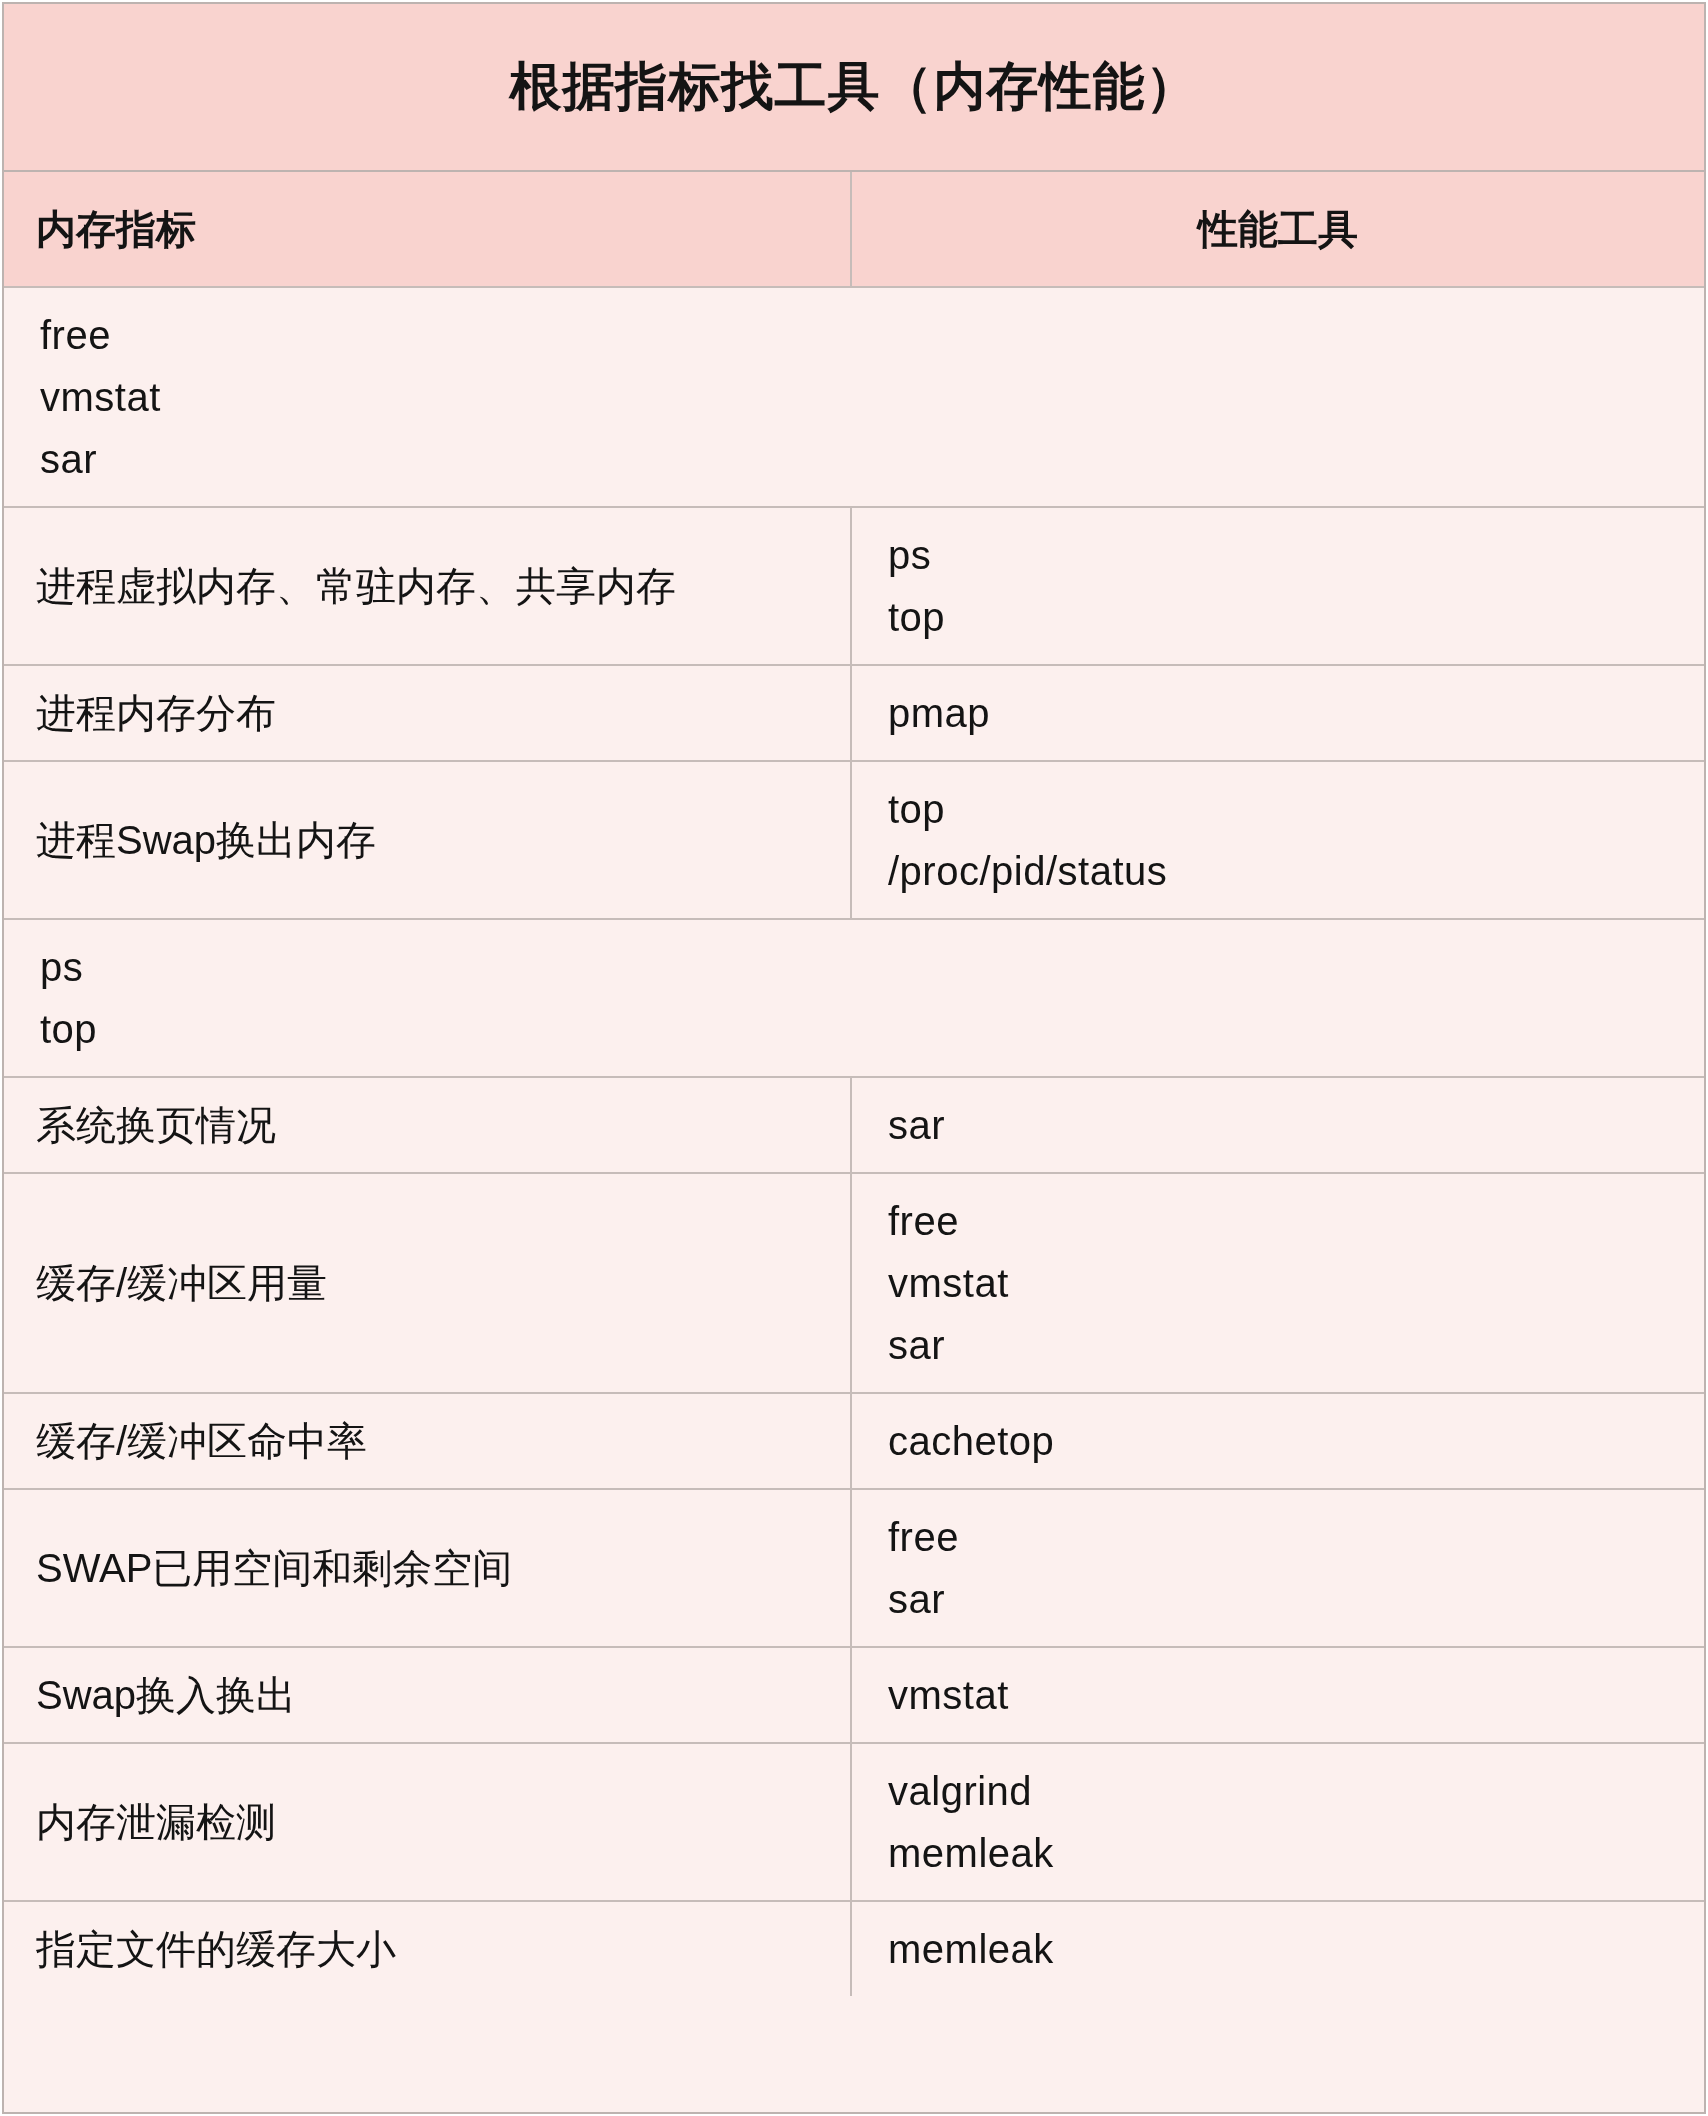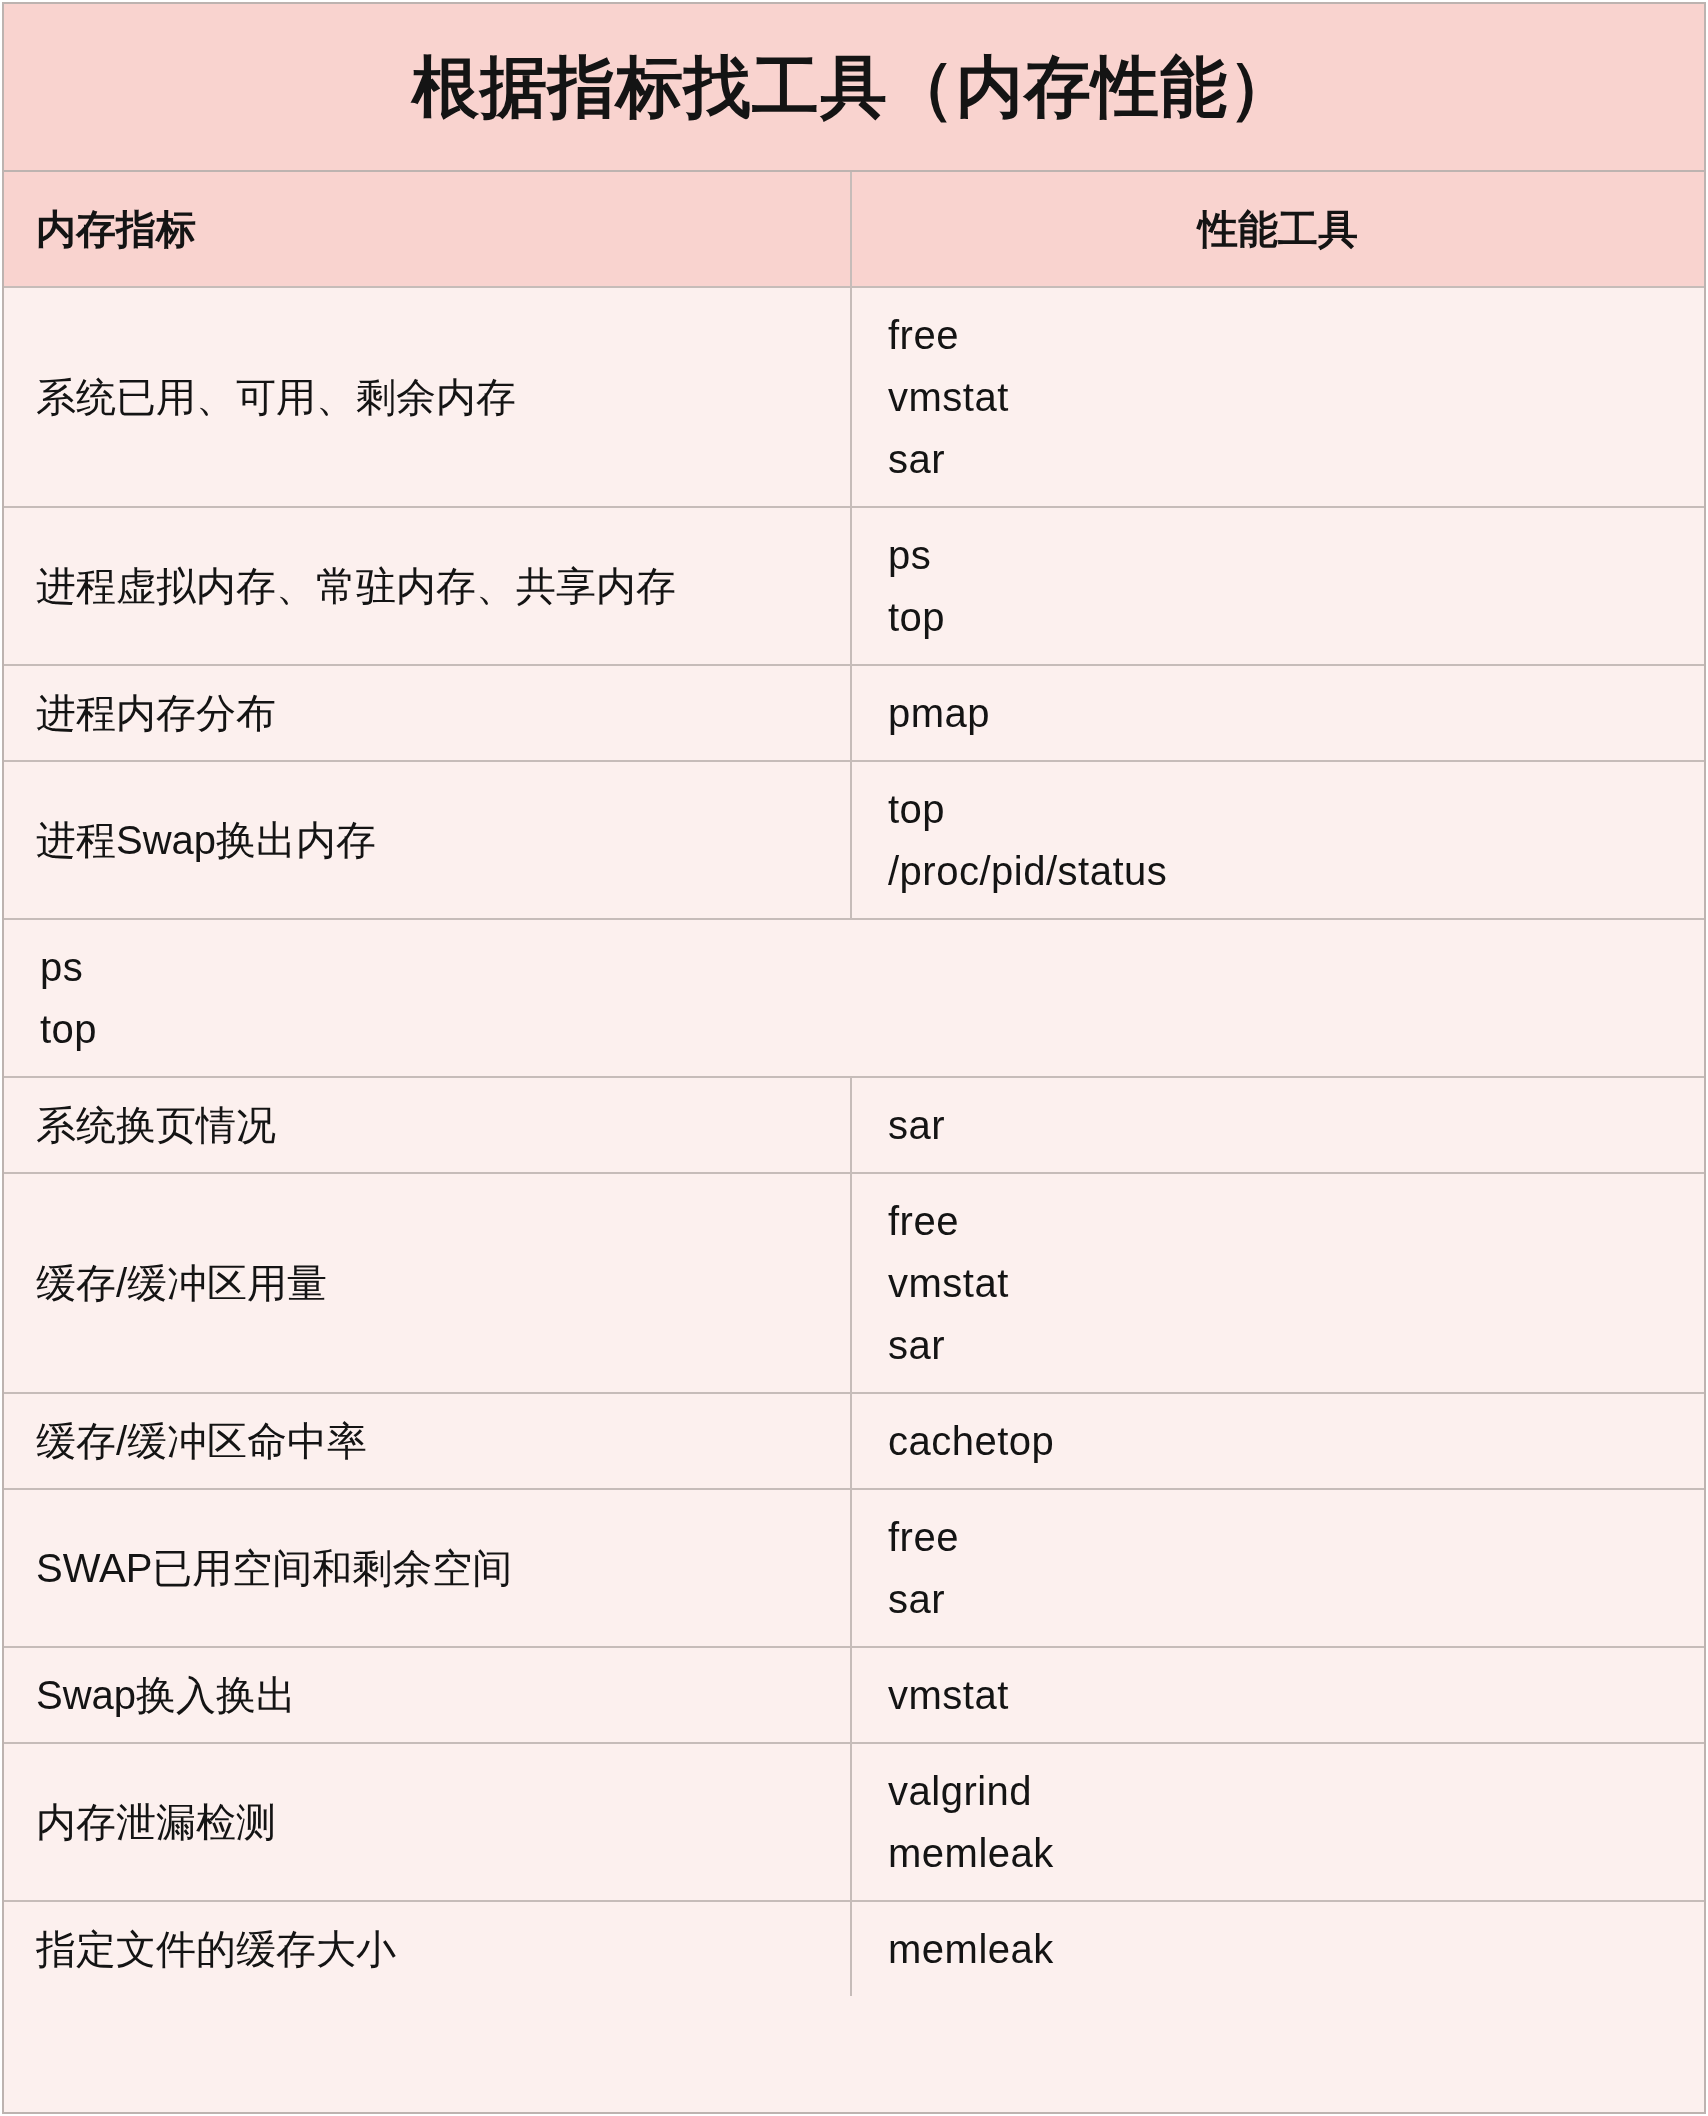--- a/index.html
+++ b/index.html
@@ -27,21 +27,21 @@
   }
   .title-row{
     background:var(--header-bg);
     height:166px;
     flex:0 0 auto;
     display:flex;
     align-items:center;
     justify-content:center;
   }
   .title-row h1{
-    font-size:67px;
+    font-size:52px;
     font-weight:bold;
     letter-spacing:1px;
   }
   .header-row{
     background:var(--header-bg);
     height:116px;
     flex:0 0 auto;
     display:flex;
     border-top:2px solid var(--outer-border);
   }
@@ -89,21 +89,20 @@
   <div class="title-row">
     <h1>根据指标找工具（内存性能）</h1>
   </div>
 
   <div class="header-row">
     <div class="header-cell cell-left">内存指标</div>
     <div class="header-cell cell-right" style="flex-direction:row;">性能工具</div>
   </div>
 
   <div class="row">
-    <div class="cell-left">系统已用、可用、剩余内存</div>
     <div class="cell-right">
         <div class="tool-line">free</div>
         <div class="tool-line">vmstat</div>
         <div class="tool-line">sar</div>
       </div>
   </div>
 
   <div class="row">
     <div class="cell-left">进程虚拟内存、常驻内存、共享内存</div>
     <div class="cell-right">

